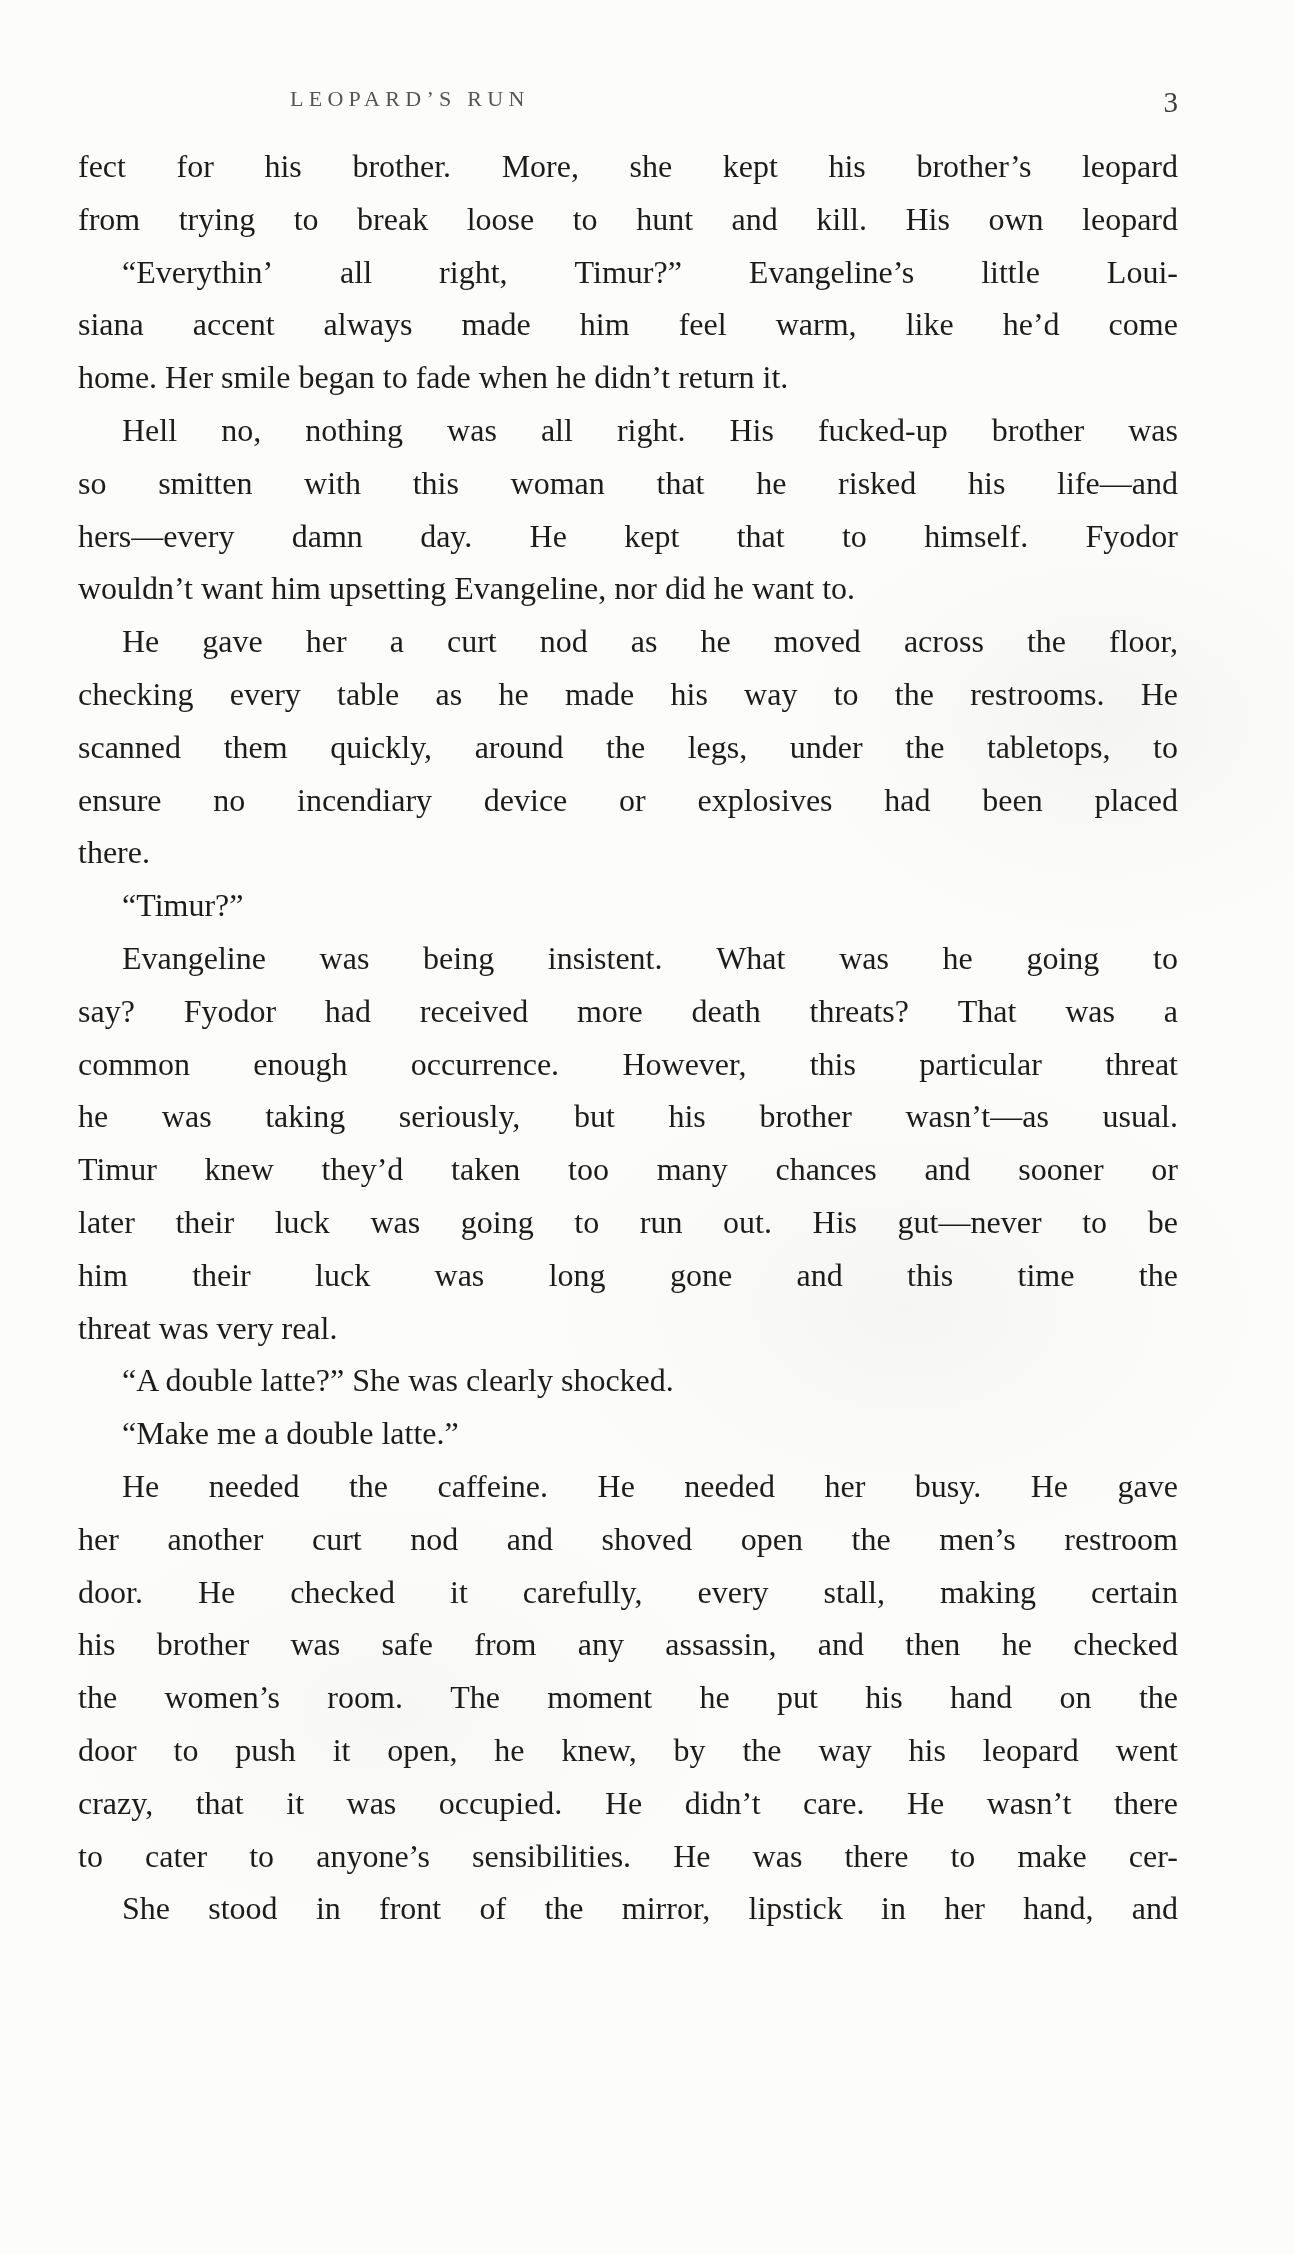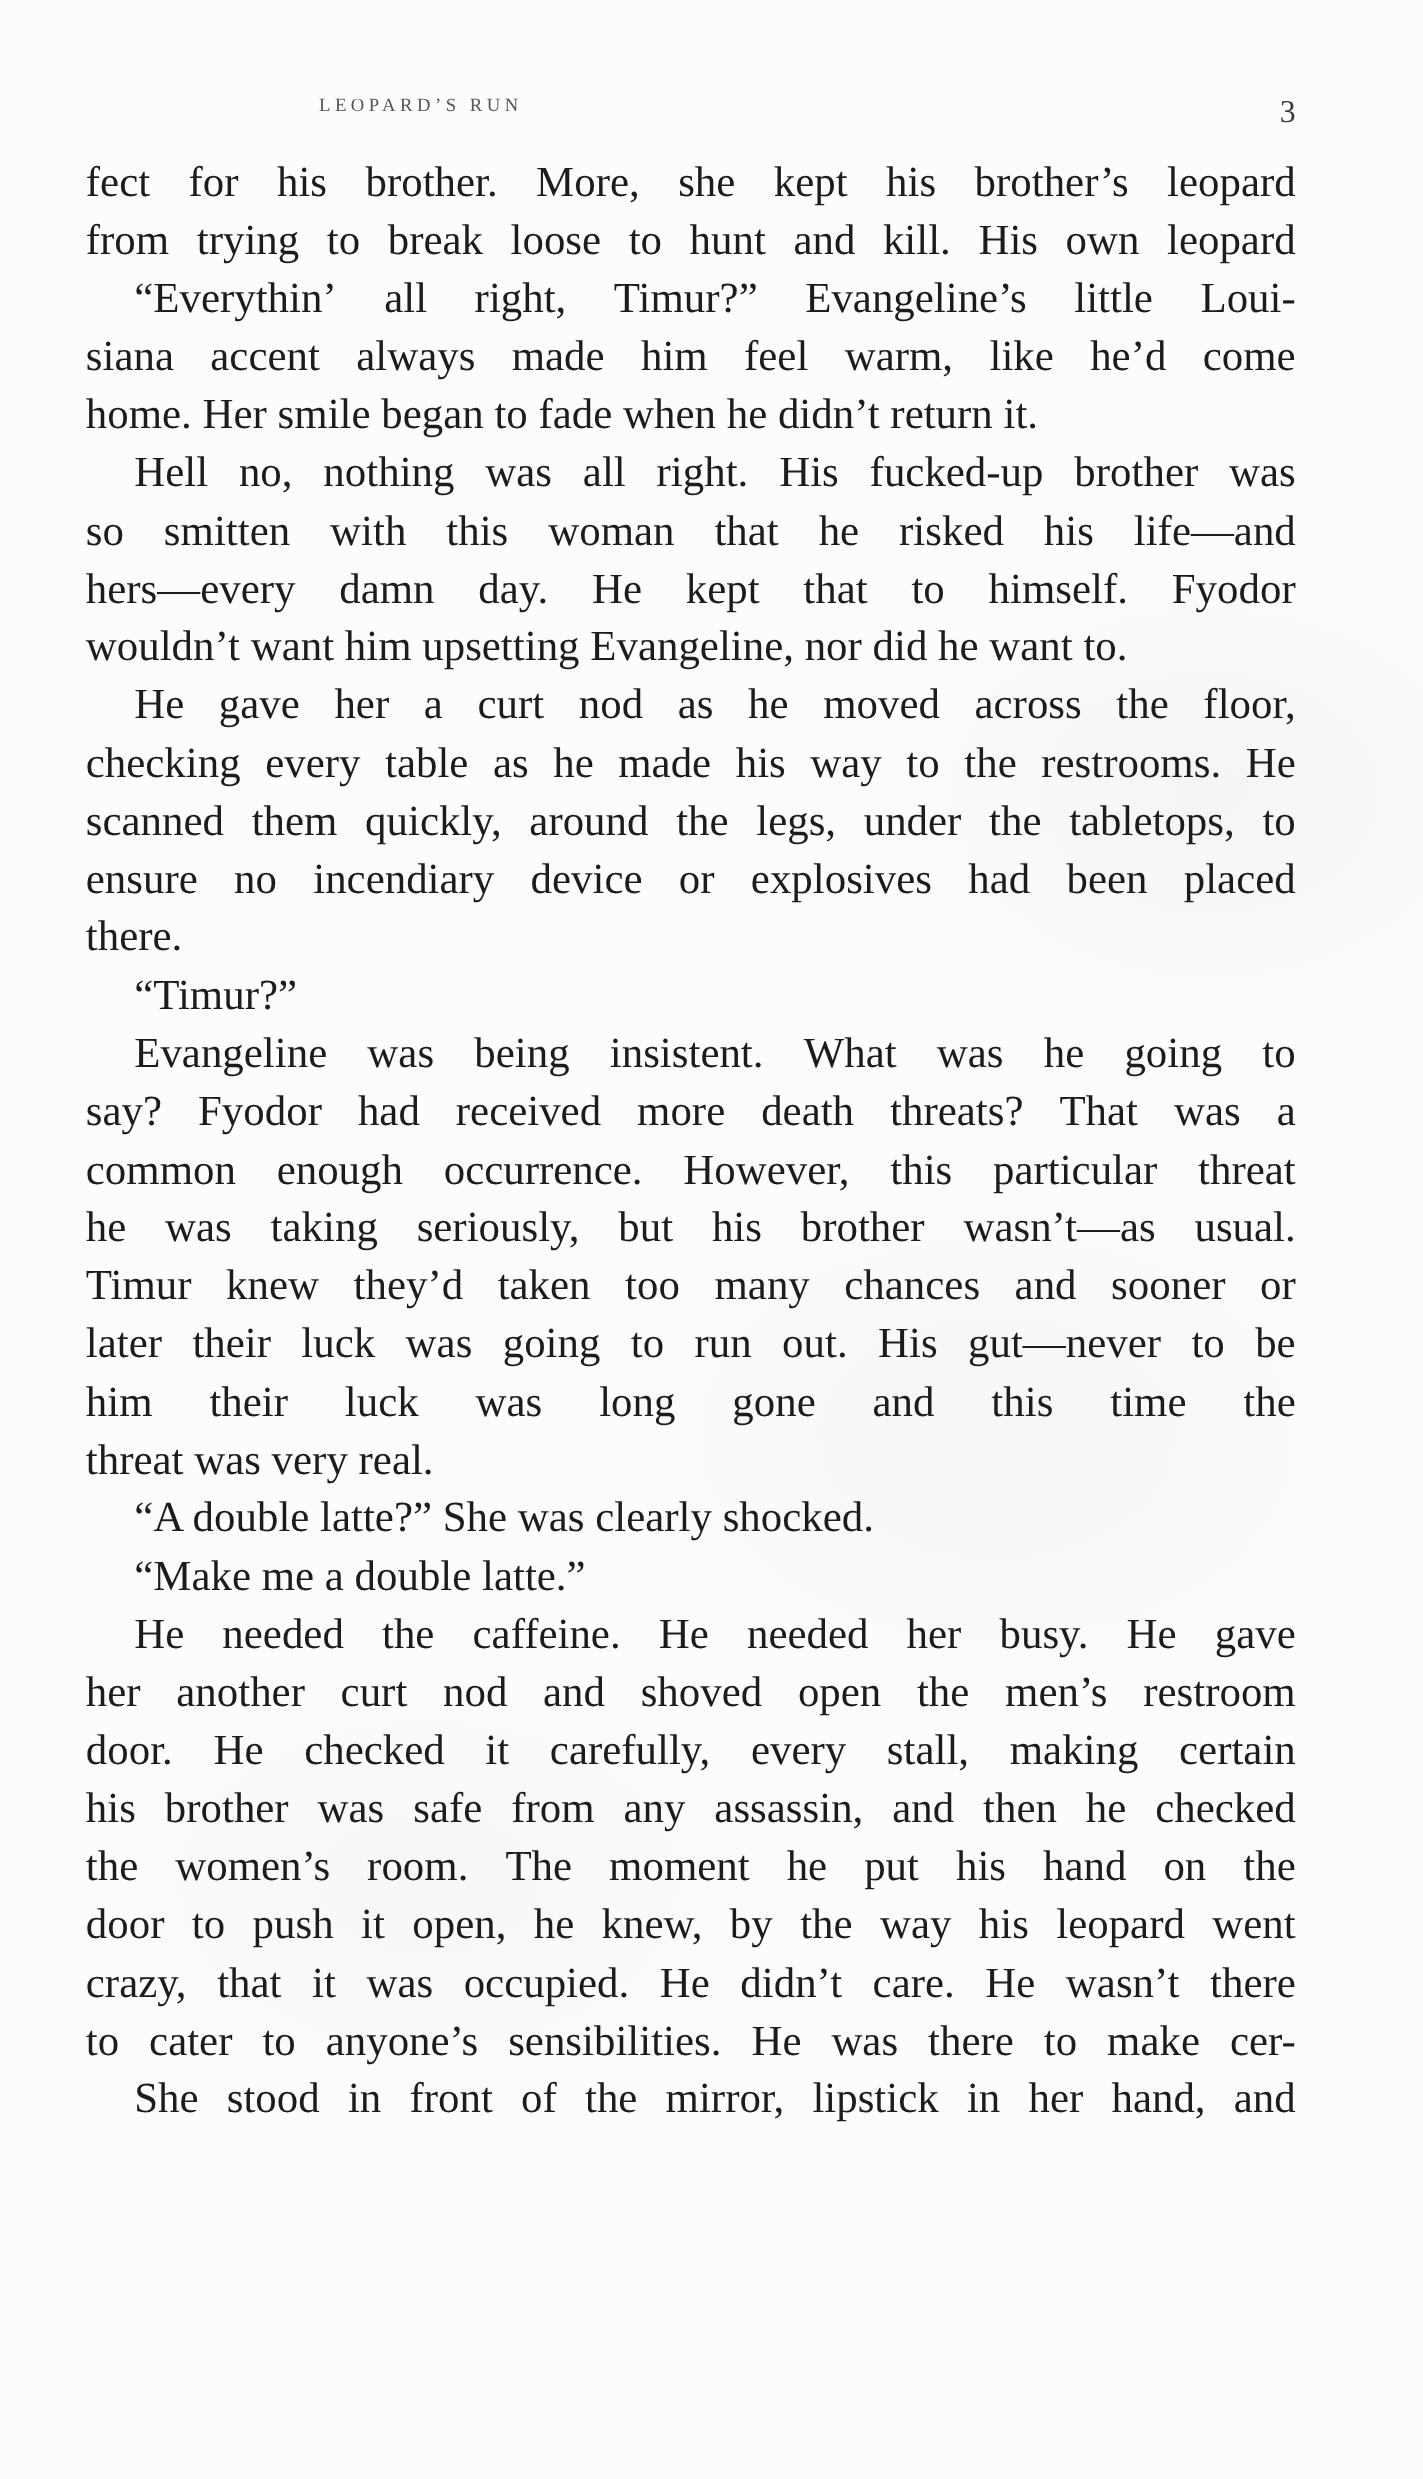--- a/index.html
+++ b/index.html
@@ -24,38 +24,38 @@
     position: absolute;
     top: 86px;
     left: 78px;
     width: 1100px;
     height: 40px;
   }
   .running-title {
     position: absolute;
     left: 212px;
     top: 0;
-    font-size: 17px;
+    font-size: 22px;
     letter-spacing: 0.24em;
     color: #555553;
     white-space: nowrap;
   }
   .page-number {
     position: absolute;
     right: 0;
     top: 0;
     font-size: 29px;
     color: #3c3c3a;
   }
   .page-body {
     position: absolute;
     top: 140px;
     left: 78px;
     width: 1100px;
-    font-size: 39px;
+    font-size: 32px;
   }
   .para {
     margin: 0;
   }
   .line {
     height: 52.8px;
     line-height: 52.8px;
     white-space: nowrap;
   }
   .line.j {

